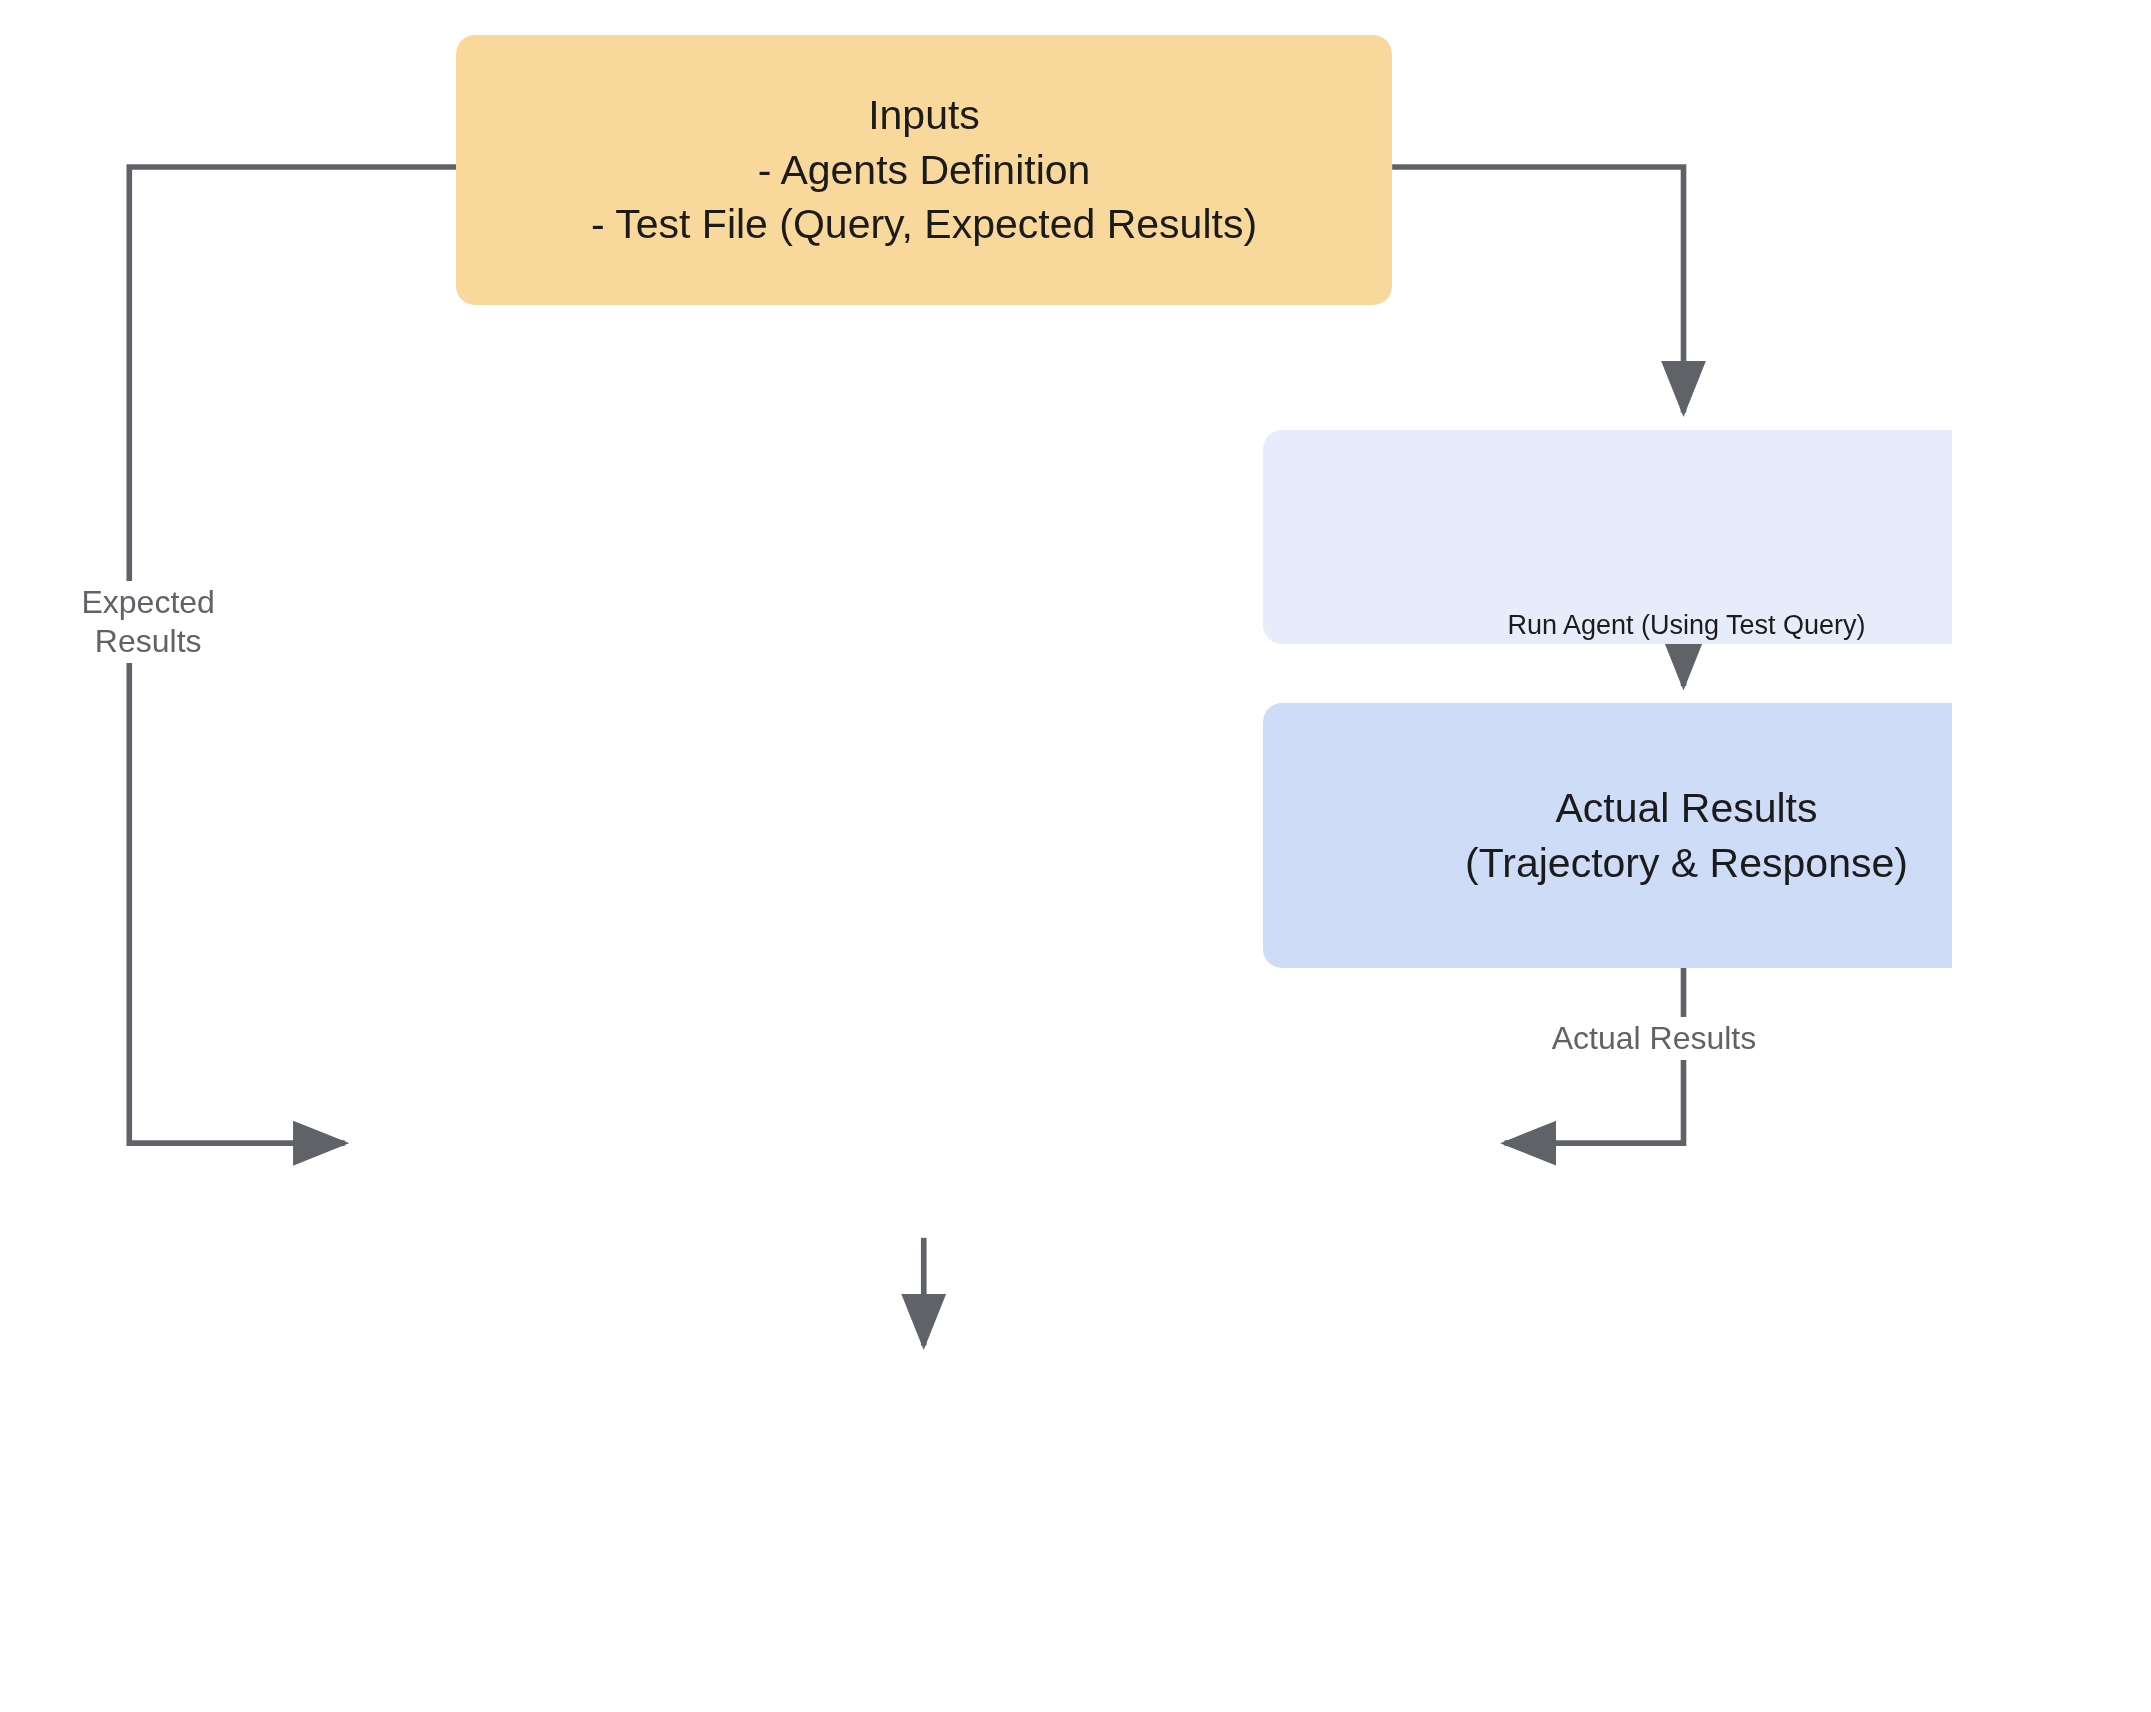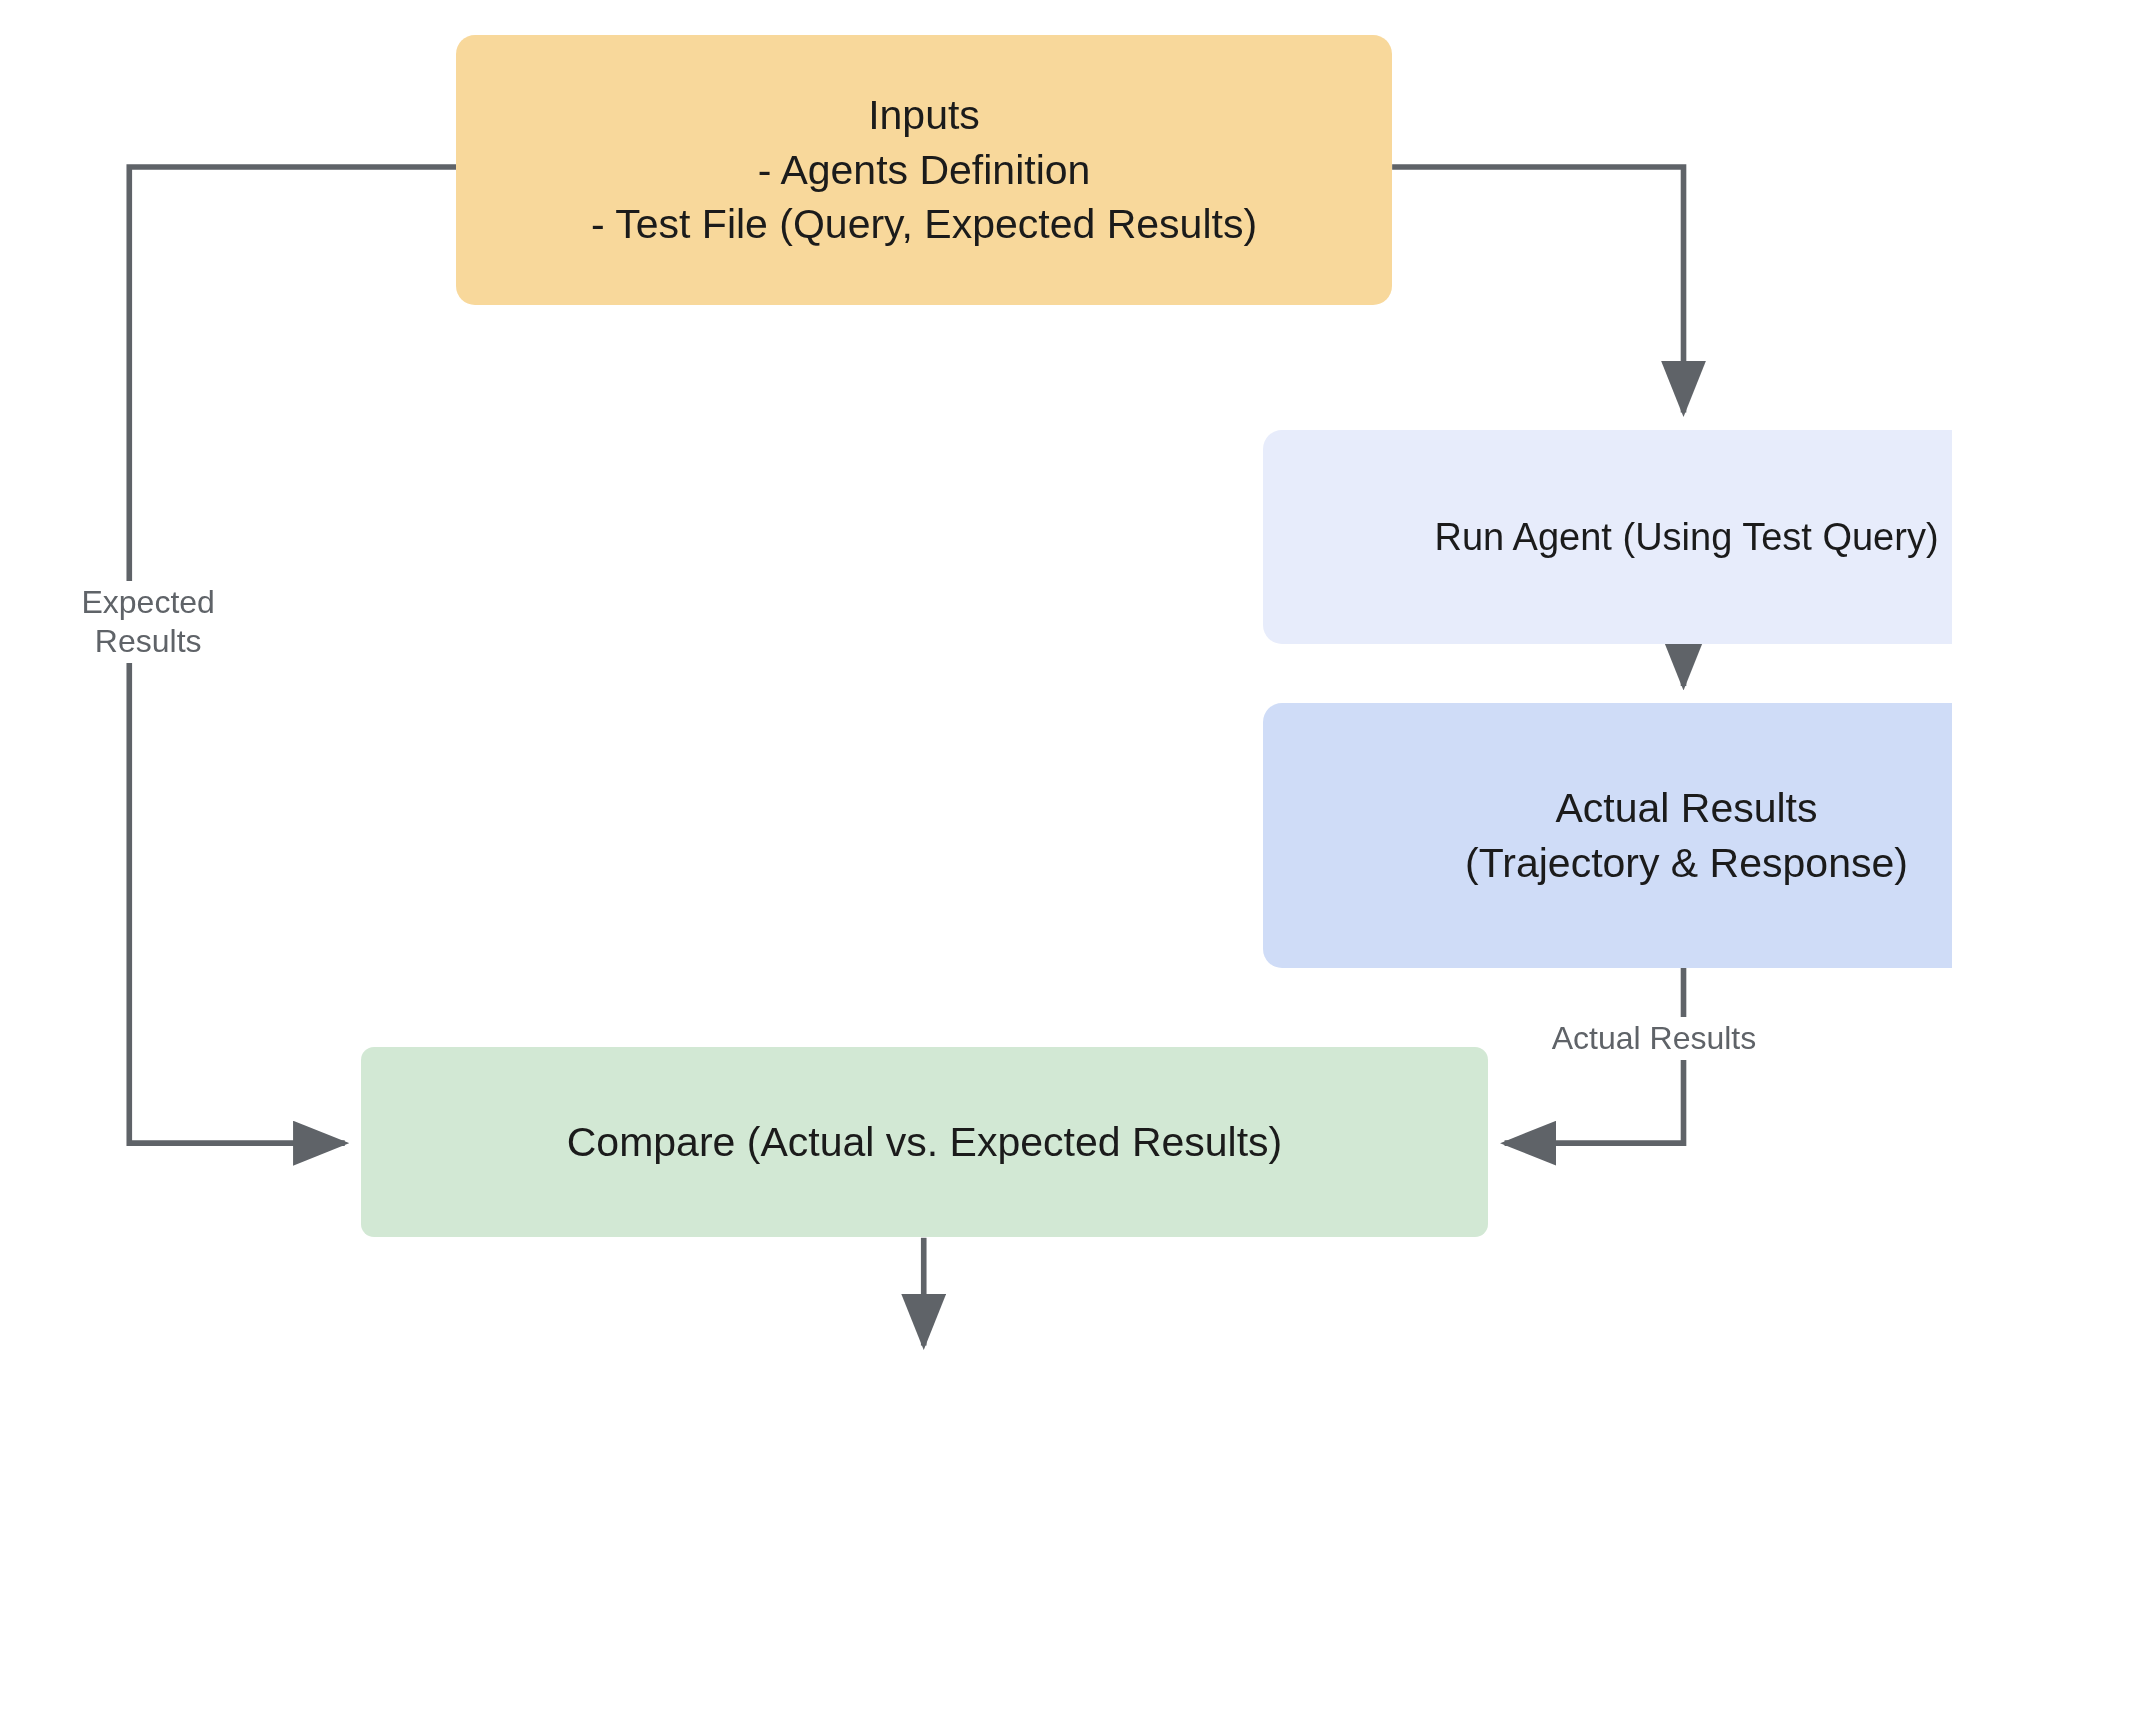--- a/index.html
+++ b/index.html
@@ -43,21 +43,22 @@
     border-radius: 19px;
     font-size: 41px;
   }
   .node-run-agent {
     left: 1263px;
     top: 430px;
     width: 847px;
     height: 214px;
     background: #E7ECFB;
     border-radius: 19px;
-    font-size: 38px;
+    font-size: 27px;
+    align-items: flex-end;
   }
   .node-actual-results {
     left: 1263px;
     top: 703px;
     width: 847px;
     height: 265px;
     background: #CFDCF7;
     border-radius: 19px;
     font-size: 41px;
   }
@@ -132,23 +133,20 @@
 
   <div class="node node-run-agent">
     <span>Run Agent (Using Test Query)</span>
   </div>
 
   <div class="node node-actual-results">
     <span>Actual Results
 (Trajectory &amp; Response)</span>
   </div>
 
-  <div class="node node-compare">
-    <span>Compare (Actual vs. Expected Results)</span>
-  </div>
 
 
   <div class="edge-label label-expected">Expected
 Results</div>
 
   <div class="edge-label label-actual">Actual Results</div>
 
 </div>
 
 

